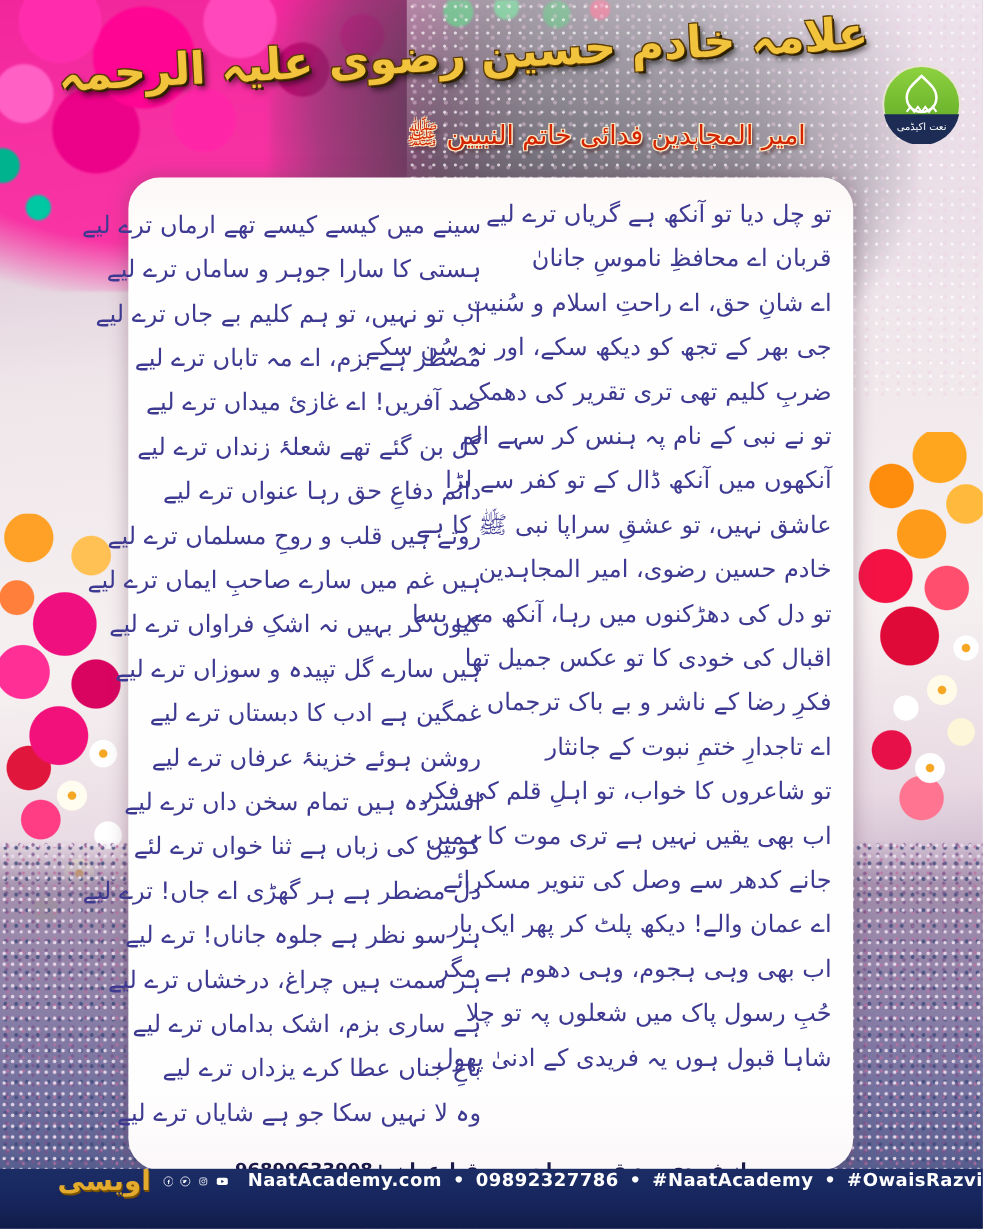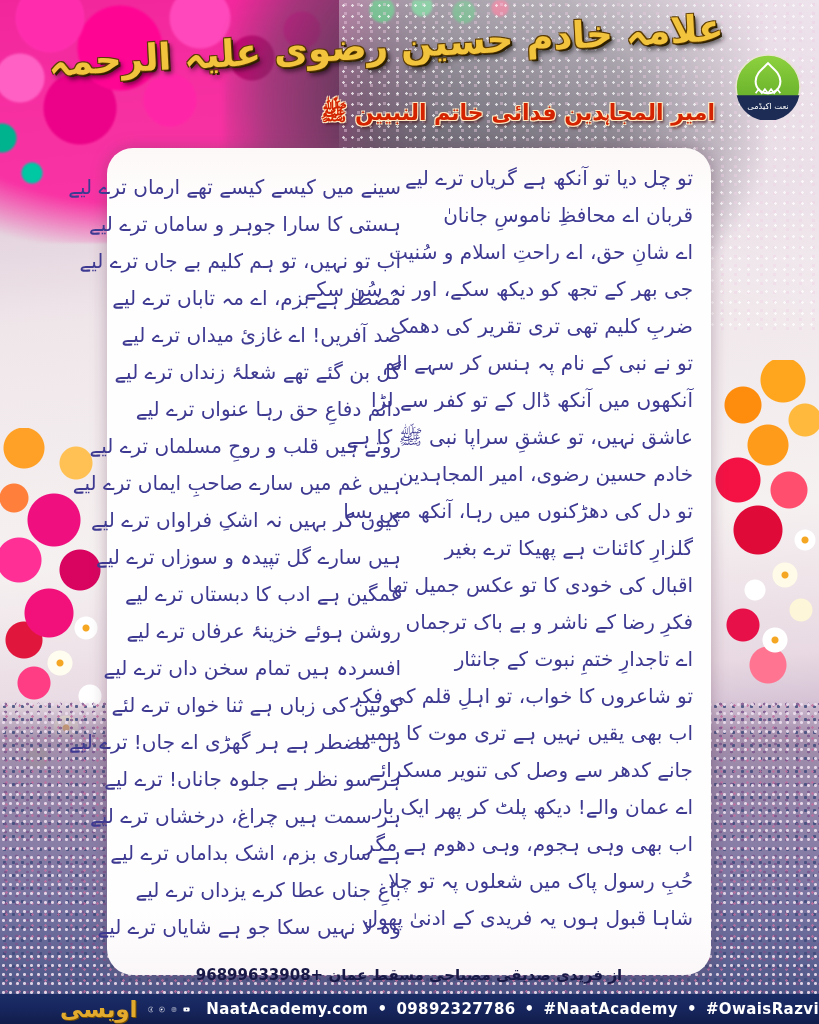--- a/index.html
+++ b/index.html
@@ -83,41 +83,41 @@
       radial-gradient(circle,rgba(194,111,160,.8) 0 1px,transparent 1.5px),
       radial-gradient(circle,rgba(63,75,124,.85) 0 1.3px,transparent 1.9px),
       linear-gradient(180deg,rgba(160,135,170,0) 0%,rgba(158,138,168,.9) 12%,#8f82a8 38%,#73719f 66%,#515a8a 88%,#3d4a7b 100%);
     background-size:7px 9px,11px 8px,13px 11px,9px 13px,100% 100%;}
 
   
   .title-gold{position:absolute;top:24px;right:95px;z-index:6;direction:rtl;
     font-size:37px;font-weight:bold;letter-spacing:-1px;transform:rotate(-3deg);
     color:#f2c33c;
     text-shadow:-1px -1px 0 #5c3c04,1px -1px 0 #5c3c04,-1px 1px 0 #5c3c04,2px 2px 0 #2e2102,3px 4px 5px rgba(0,0,0,.65);}
-  .title-red{position:absolute;top:99px;left:295px;width:420px;z-index:6;direction:rtl;text-align:right;
-    font-size:22px;font-weight:bold;color:#d42300;letter-spacing:0;
+  .title-red{position:absolute;top:99px;left:295px;width:420px;z-index:6;direction:rtl;text-align:center;
+    font-size:22px;font-weight:normal;color:#d42300;letter-spacing:0;
     text-shadow:-1px -1px 0 #ffe9c2,1px -1px 0 #ffe9c2,-1px 1px 0 #ffe9c2,1px 1px 0 #ffe9c2,2px 3px 3px rgba(60,0,0,.6);}
   .logo{position:absolute;top:54px;right:18px;width:66px;height:66px;z-index:6;}
 
   
   .panel{position:absolute;left:107px;top:148px;width:604px;height:827px;z-index:5;
     background:linear-gradient(180deg,#fdf8f8 0%,#fffefe 8%,#fffefe 92%,#fbf7f9 100%);
     border-radius:26px;box-shadow:0 0 16px rgba(110,70,95,.4);}
   .poem{display:flex;direction:rtl;padding:12px 18px 0 14px;}
   .col{width:50%;}
   .col-second{padding-top:9px;}
   .verse{direction:rtl;text-align:right;white-space:nowrap;height:37px;line-height:37px;
     font-size:20px;font-weight:500;color:#3e3a92;}
   .col-second .verse{padding-right:6px;}
   .signature{direction:rtl;text-align:center;margin-top:20px;font-size:15px;font-weight:bold;color:#191947;}
 
   
-  .footer{position:absolute;left:0;bottom:0;width:100%;height:30px;z-index:7;
+  .footer{position:absolute;left:0;bottom:0;width:100%;height:50px;z-index:7;
     background:linear-gradient(180deg,#1c2d66 0%,#16255c 55%,#101c49 100%);
-    display:flex;align-items:center;padding-left:60px;box-sizing:border-box;}
+    display:flex;padding-left:48px;box-sizing:border-box;}
   .brand-mark{color:#e3ab2e;font-size:23px;font-weight:bold;line-height:1;margin-right:10px;direction:rtl;
     text-shadow:1px 1px 0 #7a5200;}
   .sicon{width:21px;height:21px;margin-right:6px;display:inline-block;}
   .footer-text{color:#fff;font-size:15px;font-weight:bold;letter-spacing:.4px;margin-left:10px;white-space:nowrap;}
   .footer-text .sep{margin:0 9px;color:#fff;}
 </style>
 </head>
 <body>
 
 <div class="layer flowers-tl"></div>
@@ -150,21 +150,20 @@
         <div class="verse">تو چل دیا تو آنکھ ہے گریاں ترے لیے</div>
         <div class="verse">قربان اے محافظِ ناموسِ جاناںٰ</div>
         <div class="verse">اے شانِ حق، اے راحتِ اسلام و سُنیت</div>
         <div class="verse">جی بھر کے تجھ کو دیکھ سکے، اور نہ سُن سکے</div>
         <div class="verse">ضربِ کلیم تھی تری تقریر کی دھمک</div>
         <div class="verse">تو نے نبی کے نام پہ ہنس کر سہے الم</div>
         <div class="verse">آنکھوں میں آنکھ ڈال کے تو کفر سے لڑا</div>
         <div class="verse">عاشق نہیں، تو عشقِ سراپا نبی ﷺ کا ہے</div>
         <div class="verse">خادم حسین رضوی، امیر المجاہدین</div>
         <div class="verse">تو دل کی دھڑکنوں میں رہا، آنکھ میں بسا</div>
-        <div class="verse">گلزارِ کائنات ہے پھیکا ترے بغیر</div>
         <div class="verse">اقبال کی خودی کا تو عکس جمیل تھا</div>
         <div class="verse">فکرِ رضا کے ناشر و بے باک ترجماں</div>
         <div class="verse">اے تاجدارِ ختمِ نبوت کے جانثار</div>
         <div class="verse">تو شاعروں کا خواب، تو اہلِ قلم کی فکر</div>
         <div class="verse">اب بھی یقیں نہیں ہے تری موت کا ہمیں</div>
         <div class="verse">جانے کدھر سے وصل کی تنویر مسکرائے</div>
         <div class="verse">اے عمان والے! دیکھ پلٹ کر پھر ایک بار</div>
         <div class="verse">اب بھی وہی ہجوم، وہی دھوم ہے مگر</div>
         <div class="verse">حُبِ رسول پاک میں شعلوں پہ تو چلا</div>
         <div class="verse">شاہا قبول ہوں یہ فریدی کے ادنیٰ پھول</div>

